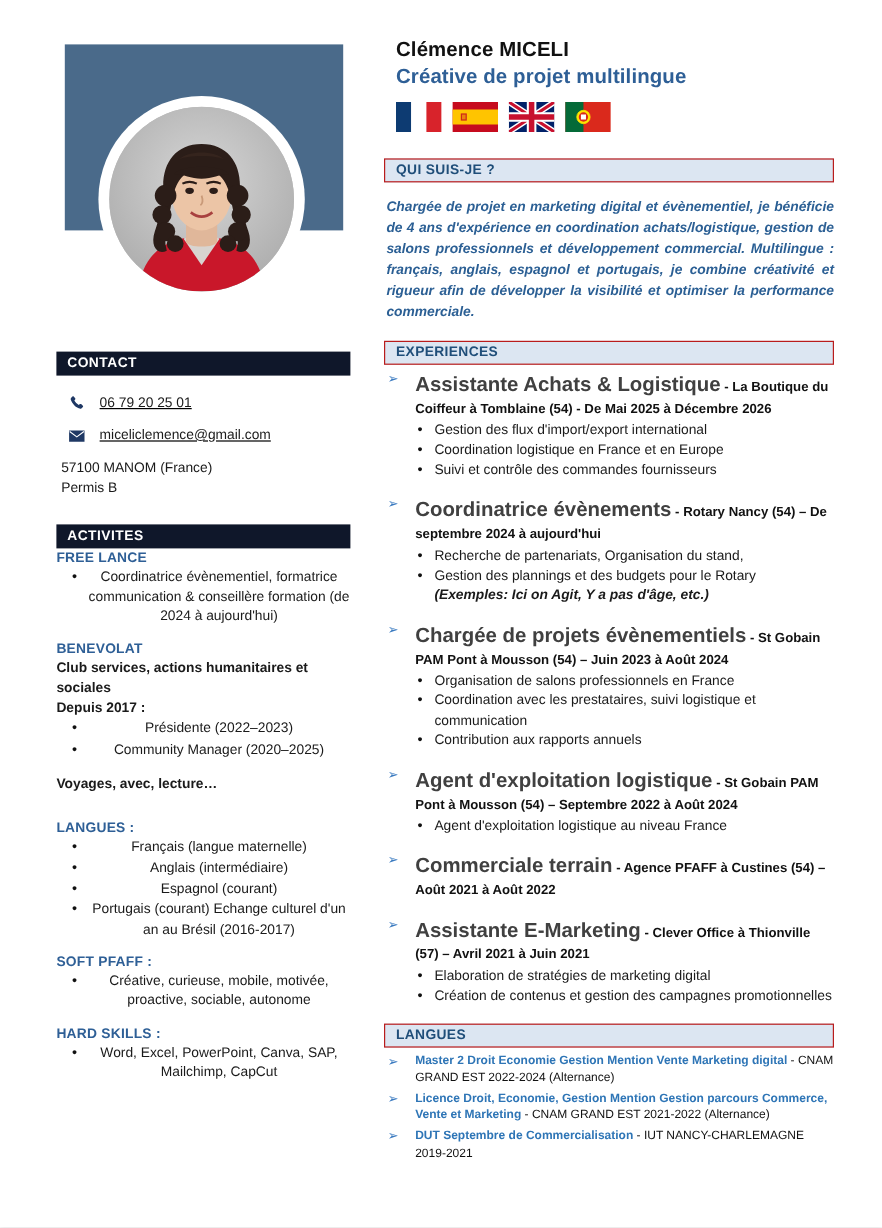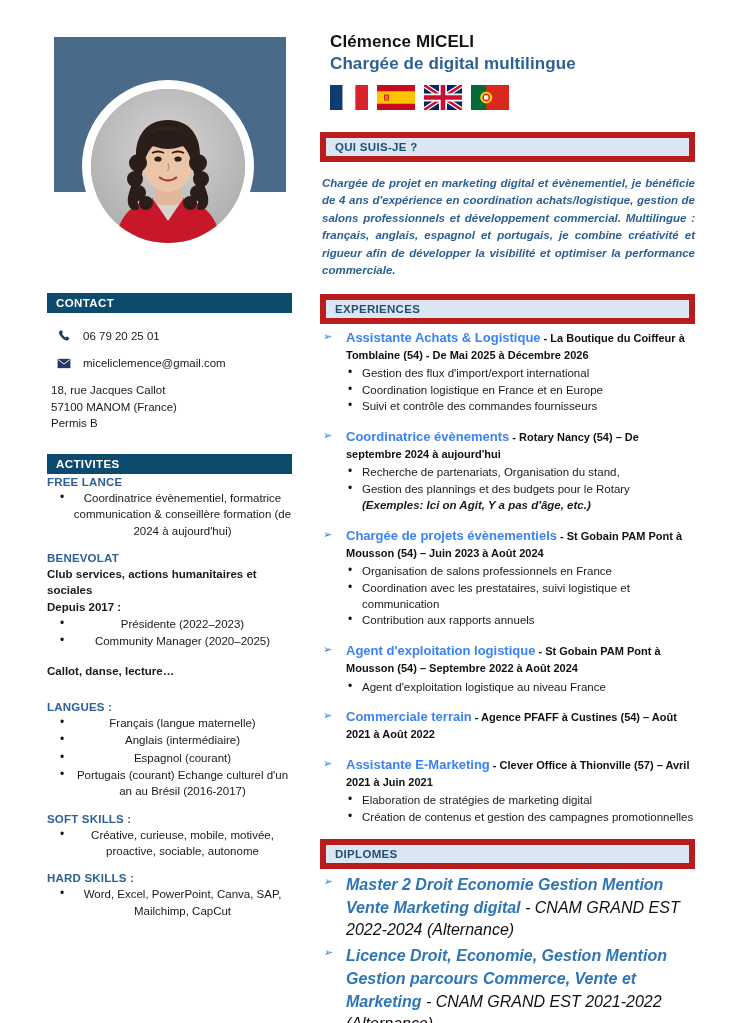--- a/index.html
+++ b/index.html
@@ -68,21 +68,21 @@
     width: 154px;
     height: 154px;
     border-radius: 50%;
     overflow: hidden;
     background: #b9b9b9;
   }
   .photo-circle svg { display: block; width: 154px; height: 154px; }
 
   
   .lheader {
-    background: #0c4a6e;
+    background: #0f172a;
     color: #ffffff;
     font-size: 11.5px;
     font-weight: bold;
     letter-spacing: 0.4px;
     padding: 4px 0 4px 9px;
     width: 245px;
     box-sizing: border-box;
     margin-bottom: 2px;
   }
 
@@ -126,20 +126,21 @@
     color: #111;
   }
 
   
   .contact-row {
     display: flex;
     align-items: center;
     gap: 11px;
     margin-bottom: 11px;
     padding-left: 9px;
+    text-decoration: underline;
   }
   .contact-row .ico {
     width: 16px;
     height: 16px;
     flex: 0 0 16px;
     color: #1f3864;
     display: flex;
     align-items: center;
     justify-content: center;
   }
@@ -181,21 +182,21 @@
     width: 38px;
     height: 25px;
     display: block;
     border: 0;
   }
   .flag.fr { width: 38px; }
   .flag svg { display: block; }
 
   .rheader {
     background: #dce6f2;
-    border: 6px solid #b91c1c;
+    border: 1px solid #b91c1c;
     color: #1f4e79;
     font-size: 11.5px;
     font-weight: bold;
     letter-spacing: 0.3px;
     padding: 3px 0 3px 9px;
     box-sizing: border-box;
     width: 375px;
   }
 
   .about {
@@ -219,23 +220,23 @@
   }
   .exp-head::before {
     content: "\27A2";
     position: absolute;
     left: 3px;
     top: 0;
     color: #3a7ac0;
     font-size: 11px;
   }
   .exp-title {
-    color: #3b82f6;
-    font-weight: bold;
-    font-size: 13px;
+    color: #404040;
+    font-weight: bold;
+    font-size: 17px;
   }
   .exp-meta {
     color: #111111;
     font-weight: bold;
     font-size: 11px;
   }
 
   ul.rdots {
     margin: 2px 0 0 0;
     padding-left: 42px;
@@ -258,23 +259,22 @@
   ul.rdots li.noteline {
     font-style: italic;
     font-weight: bold;
   }
   ul.rdots li.noteline::before { content: ""; }
 
   .dip-item {
     position: relative;
     padding-left: 26px;
     margin-top: 3px;
-    font-size: 16px;
+    font-size: 10px;
     line-height: 1.42;
-    font-style: italic;
   }
   .dip-item.first { margin-top: 5px; }
   .dip-item::before {
     content: "\27A2";
     position: absolute;
     left: 3px;
     top: 0;
     color: #3a7ac0;
     font-size: 11px;
   }
@@ -351,21 +351,20 @@
       <div class="contact-row">
         <span class="ico">
           <svg width="14" height="11" viewBox="0 0 24 18" fill="currentColor">
             <path d="M1 1h22v16H1z" fill="currentColor"></path>
             <path d="M1.8 2.2 12 10 22.2 2.2" stroke="#ffffff" stroke-width="1.6" fill="none"></path>
           </svg>
         </span>
         <span class="val">miceliclemence@gmail.com</span>
       </div>
       <div class="address">
-        <div>18, rue Jacques Callot</div>
         <div>57100 MANOM (France)</div>
         <div>Permis B</div>
       </div>
     </div>
 
     <div class="block-gap-lg"></div>
 
     <div class="lheader">ACTIVITES</div>
     <div>
       <div class="lsub">FREE LANCE</div>
@@ -377,54 +376,54 @@
 
       <div class="lsub">BENEVOLAT</div>
       <p class="ltext bold">Club services, actions humanitaires et sociales</p>
       <p class="ltext bold">Depuis 2017 :</p>
       <ul class="ldots">
         <li>Présidente (2022–2023)</li>
         <li>Community Manager (2020–2025)</li>
       </ul>
 
       <div class="block-gap"></div>
-      <p class="ltext bold">Callot, danse, lecture…</p>
+      <p class="ltext bold">Voyages, avec, lecture…</p>
     </div>
 
     <div class="block-gap-lg"></div>
 
     <div>
       <div class="lsub">LANGUES :</div>
       <ul class="ldots">
         <li>Français (langue maternelle)</li>
         <li>Anglais (intermédiaire)</li>
         <li>Espagnol (courant)</li>
         <li>Portugais (courant) Echange culturel d'un an au Brésil (2016-2017)</li>
       </ul>
 
       <div class="block-gap"></div>
 
-      <div class="lsub">SOFT SKILLS :</div>
+      <div class="lsub">SOFT PFAFF :</div>
       <ul class="ldots">
         <li>Créative, curieuse, mobile, motivée, proactive, sociable, autonome</li>
       </ul>
 
       <div class="block-gap"></div>
 
       <div class="lsub">HARD SKILLS :</div>
       <ul class="ldots">
         <li>Word, Excel, PowerPoint, Canva, SAP, Mailchimp, CapCut</li>
       </ul>
     </div>
   </div>
 
   <div class="col-right">
 
     <div class="name">Clémence MICELI</div>
-    <div class="role">Chargée de digital multilingue</div>
+    <div class="role">Créative de projet multilingue</div>
 
     <div class="flags">
       <span class="flag fr">
         <svg class="flag" viewBox="0 0 38 25">
           <rect x="0" y="0" width="12.67" height="25" fill="#0d3b72"></rect>
           <rect x="12.67" y="0" width="12.67" height="25" fill="#ffffff"></rect>
           <rect x="25.34" y="0" width="12.66" height="25" fill="#d8232b"></rect>
         </svg>
       </span>
       <span class="flag">
@@ -516,21 +515,21 @@
           <span class="exp-title">Assistante E-Marketing</span><span class="exp-meta"> - Clever Office à Thionville (57) – Avril 2021 à Juin 2021</span>
         </div>
         <ul class="rdots">
           <li>Elaboration de stratégies de marketing digital</li>
           <li>Création de contenus et gestion des campagnes promotionnelles</li>
         </ul>
       </div>
     </div>
 
     <div class="rsection" style="margin-top:14px;">
-      <div class="rheader">DIPLOMES</div>
+      <div class="rheader">LANGUES</div>
 
       <div class="dip-item first">
         <span class="dip-title">Master 2 Droit Economie Gestion Mention Vente Marketing digital</span><span class="dip-meta"> - CNAM GRAND EST 2022-2024 (Alternance)</span>
       </div>
       <div class="dip-item">
         <span class="dip-title">Licence Droit, Economie, Gestion Mention Gestion parcours Commerce, Vente et Marketing</span><span class="dip-meta"> - CNAM GRAND EST 2021-2022 (Alternance)</span>
       </div>
       <div class="dip-item">
         <span class="dip-title">DUT Septembre de Commercialisation</span><span class="dip-meta"> - IUT NANCY-CHARLEMAGNE 2019-2021</span>
       </div>

